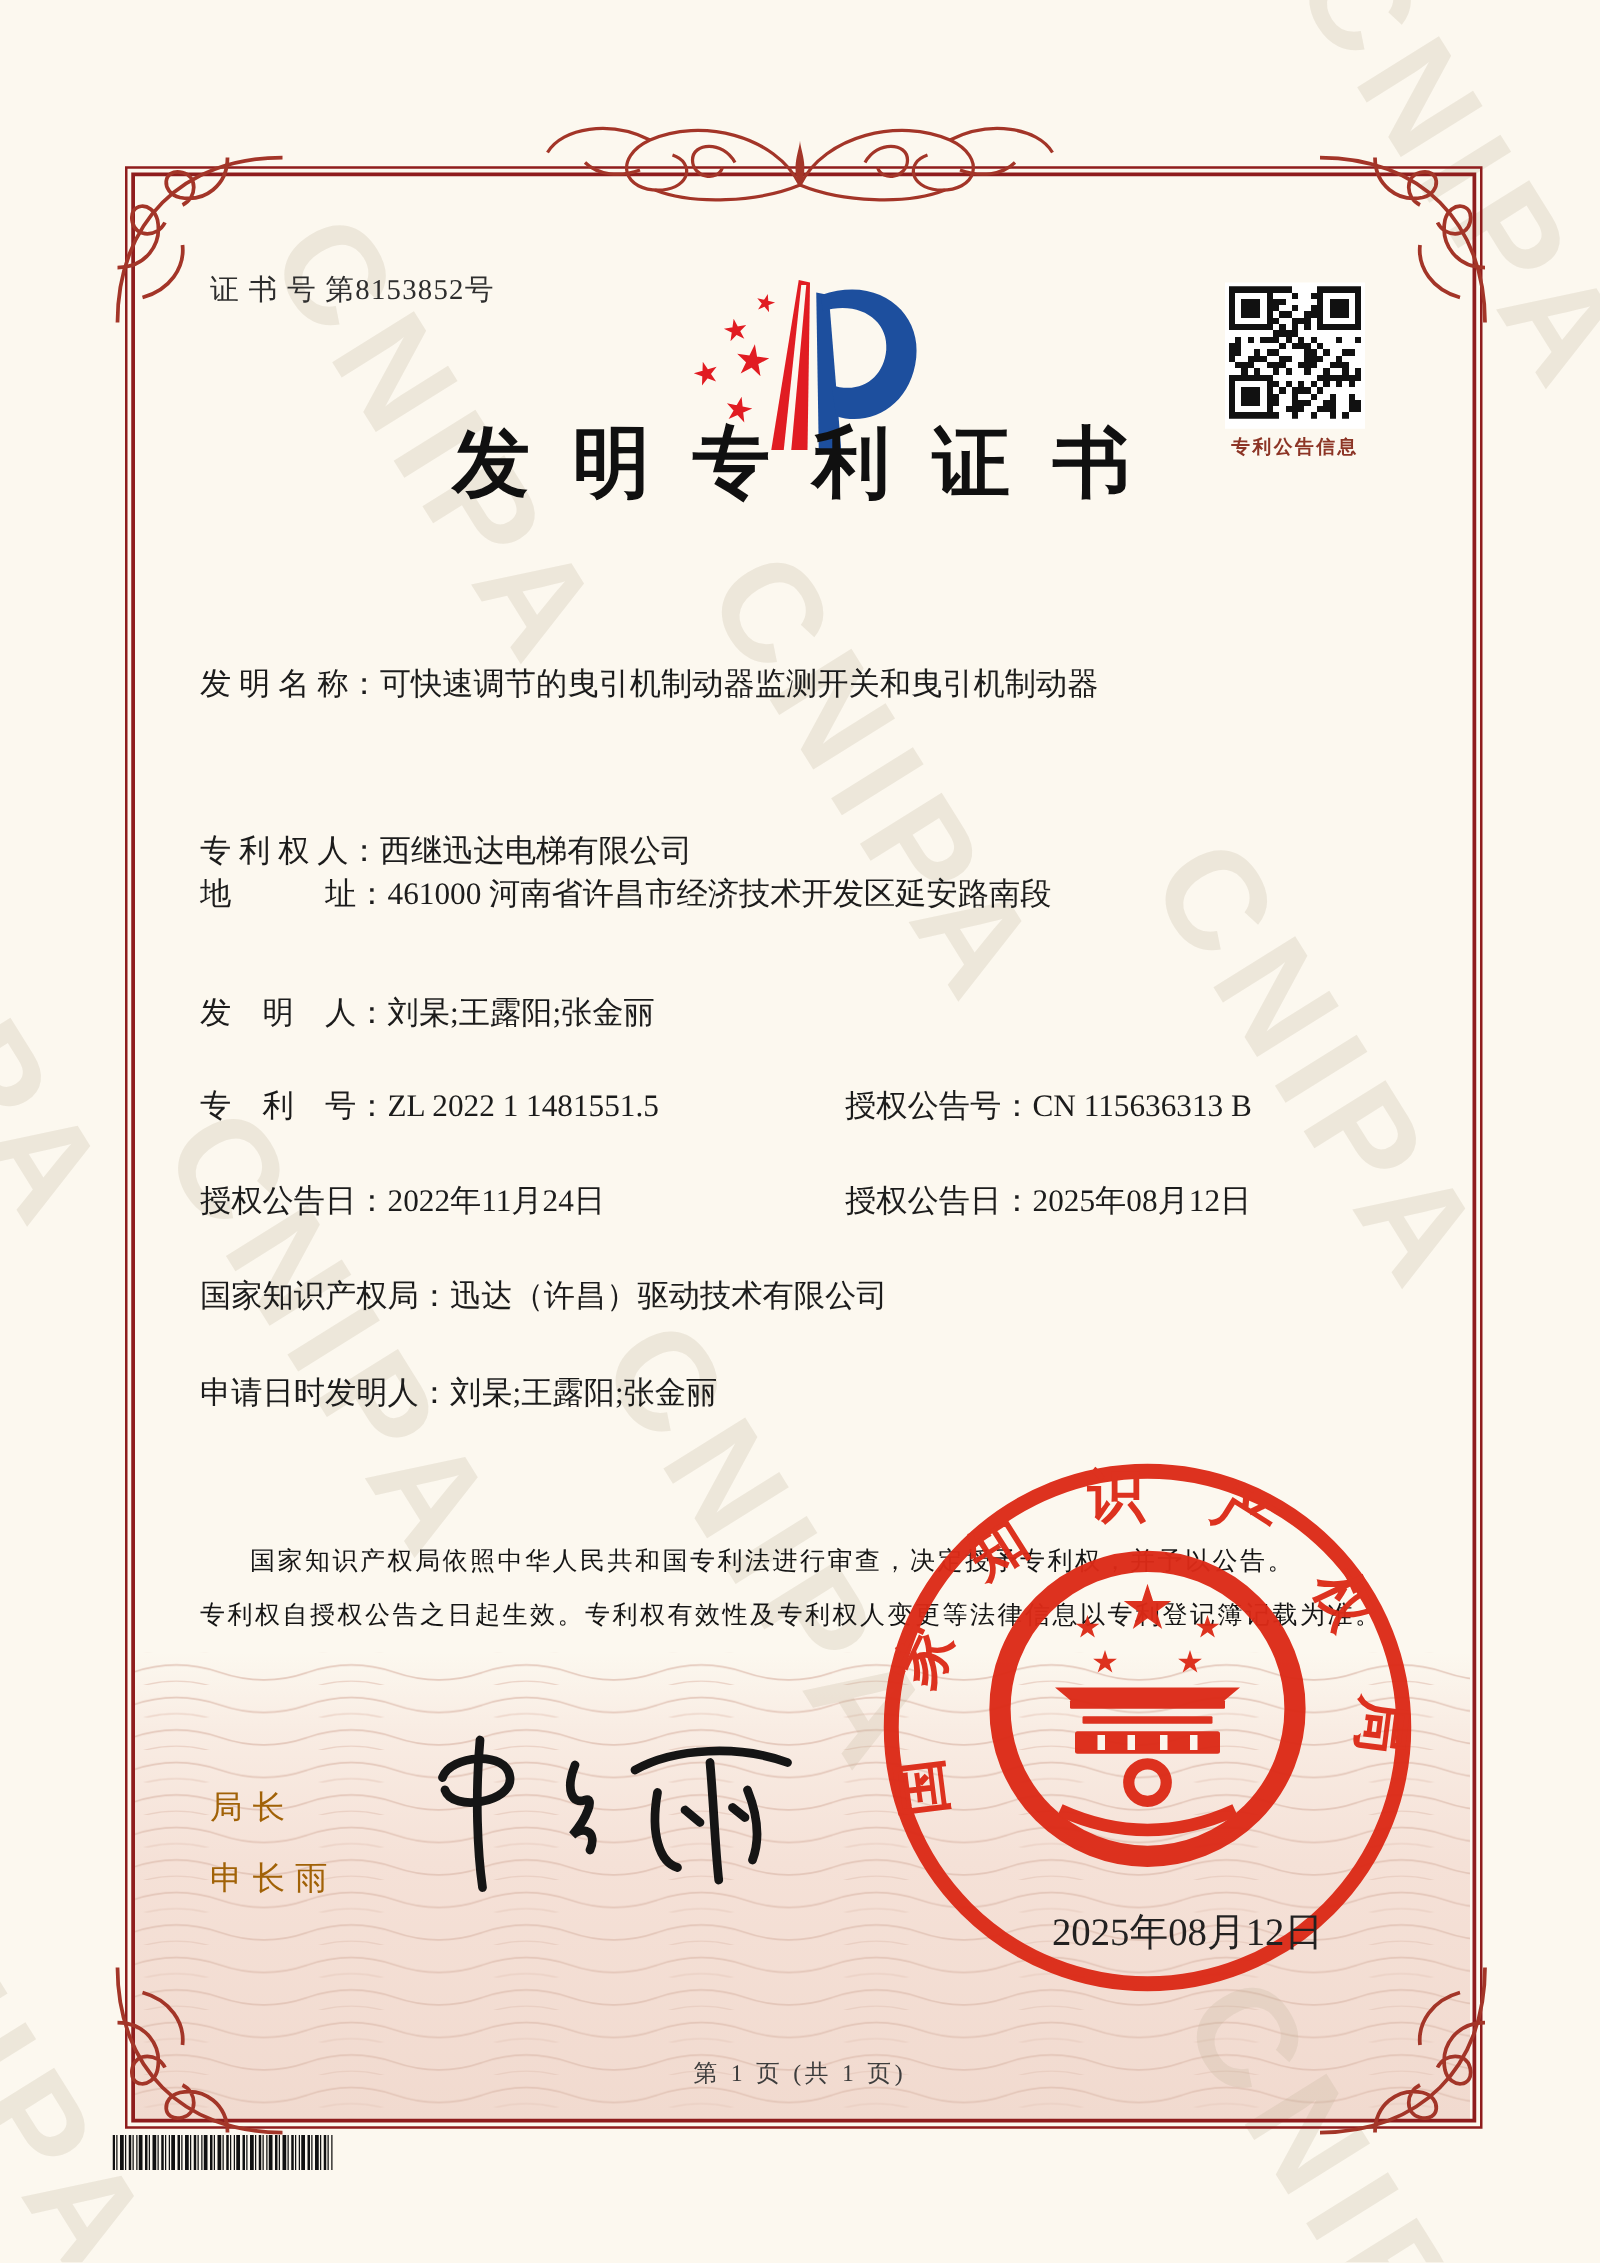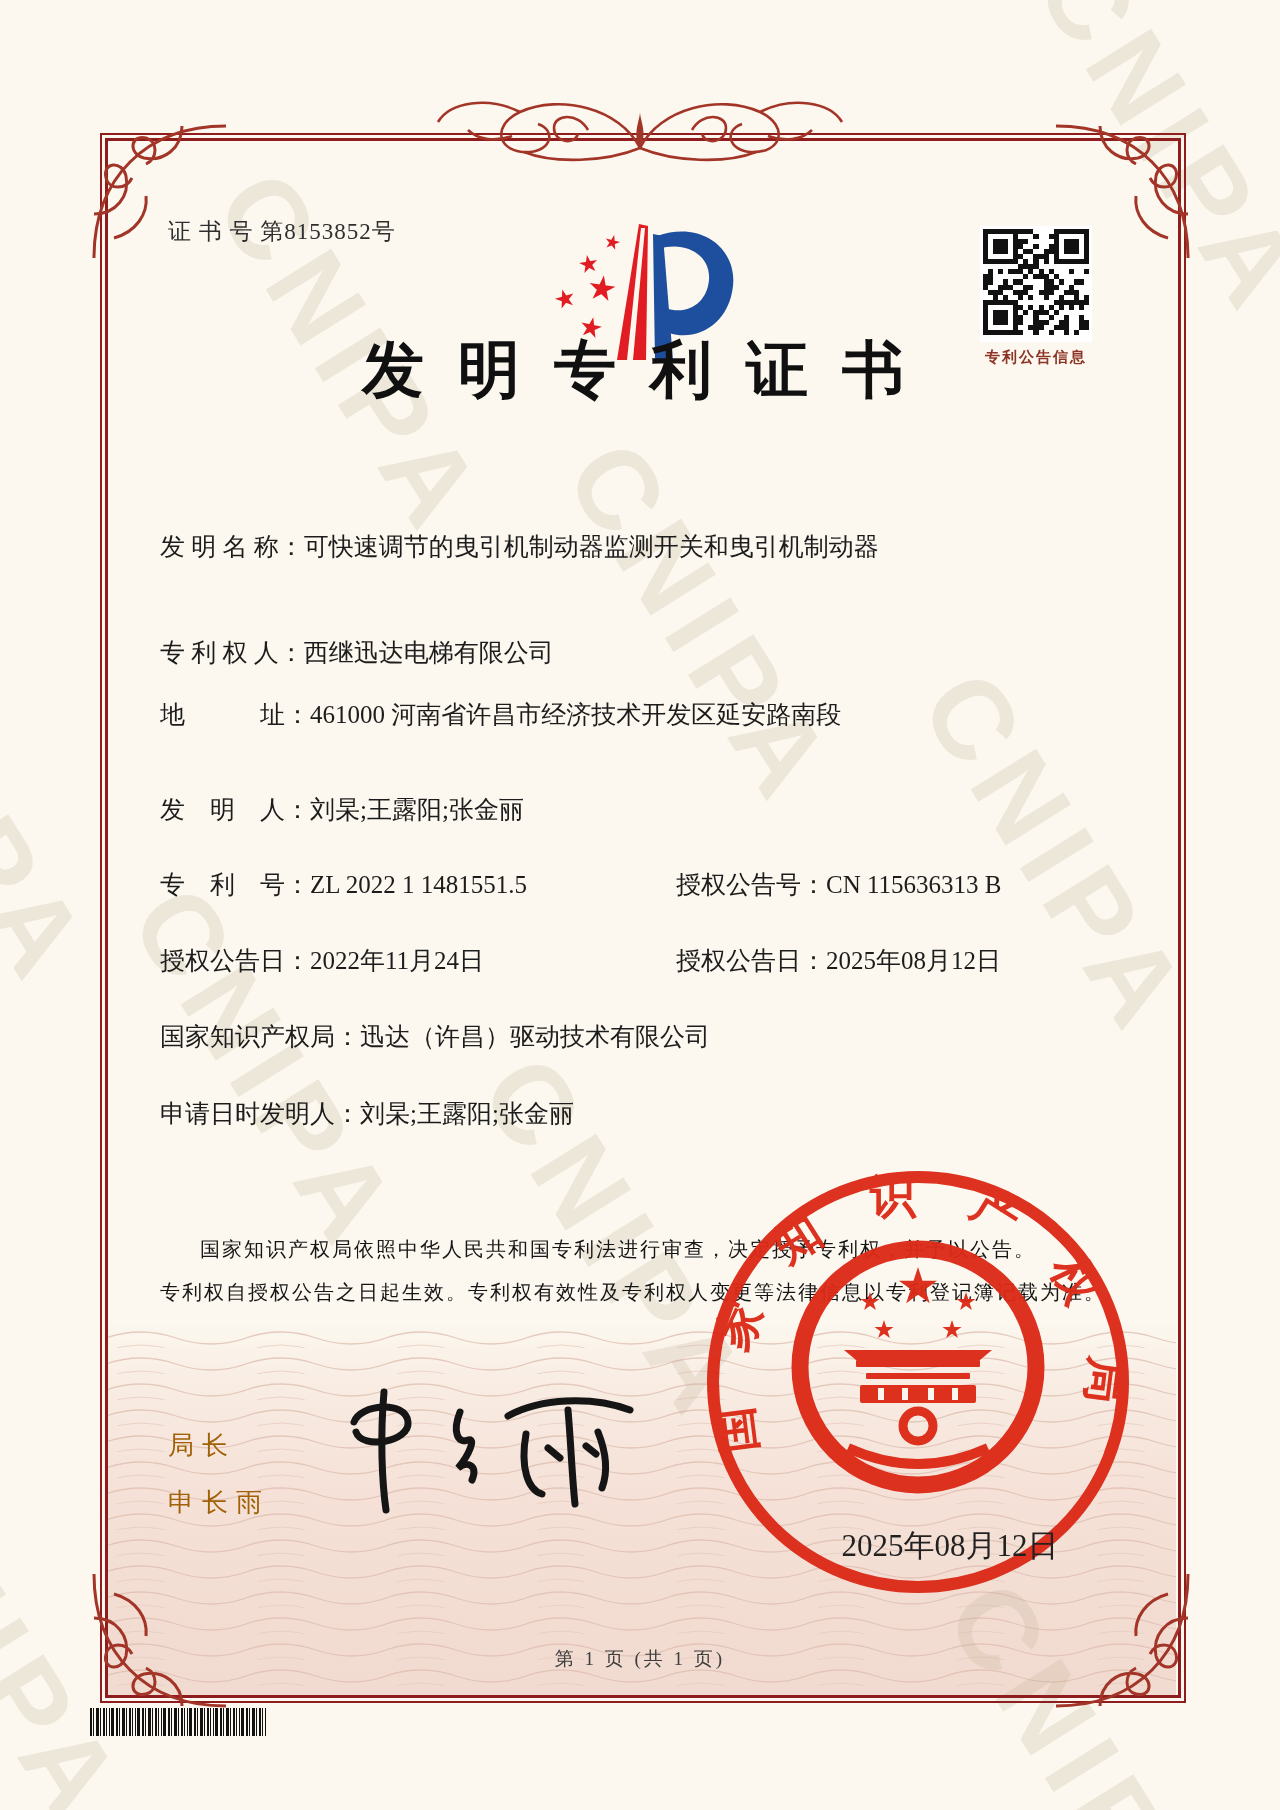--- a/index.html
+++ b/index.html
@@ -376,21 +376,21 @@
         <rect x="18" y="20" width="1" height="1" fill="#111"></rect>
       </svg>
   </div>
   <div class="qrlabel">专利公告信息</div>
 
   <div class="title">发明专利证书</div>
 
   <div class="row" style="top:530px;">
     <span class="lb">发 明 名 称：</span><span>可快速调节的曳引机制动器监测开关和曳引机制动器</span>
   </div>
-  <div class="row" style="top:636px;">
+  <div class="row" style="top:664px;">
     <span class="lb">专 利 权 人：</span><span>西继迅达电梯有限公司</span>
   </div>
   <div class="row" style="top:698px;">
     <span class="lb">地　　　址：</span><span>461000 河南省许昌市经济技术开发区延安路南段</span>
   </div>
   <div class="row" style="top:793px;">
     <span class="lb">发　明　人：</span><span>刘杲;王露阳;张金丽</span>
   </div>
   <div class="row" style="top:868px;">
     <span class="lb">专　利　号：</span><span>ZL 2022 1 1481551.5</span>

